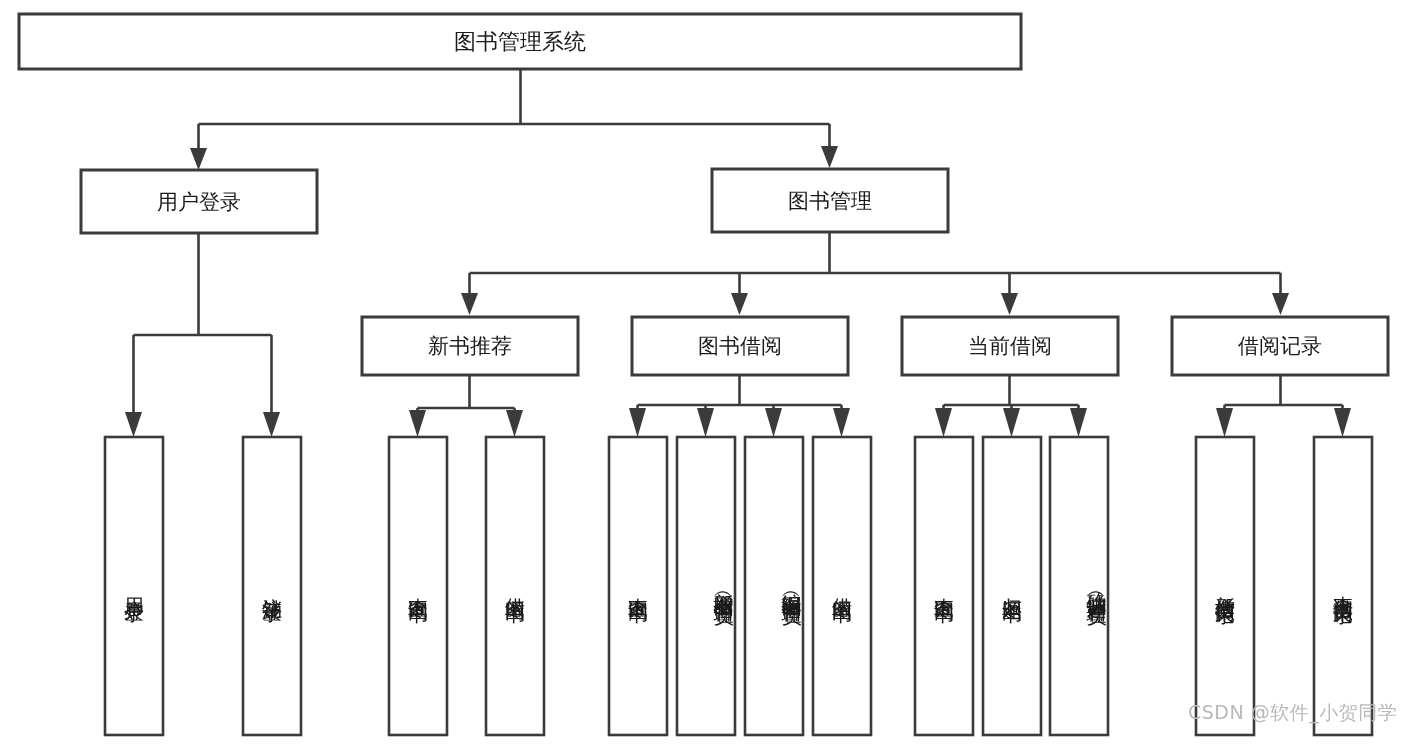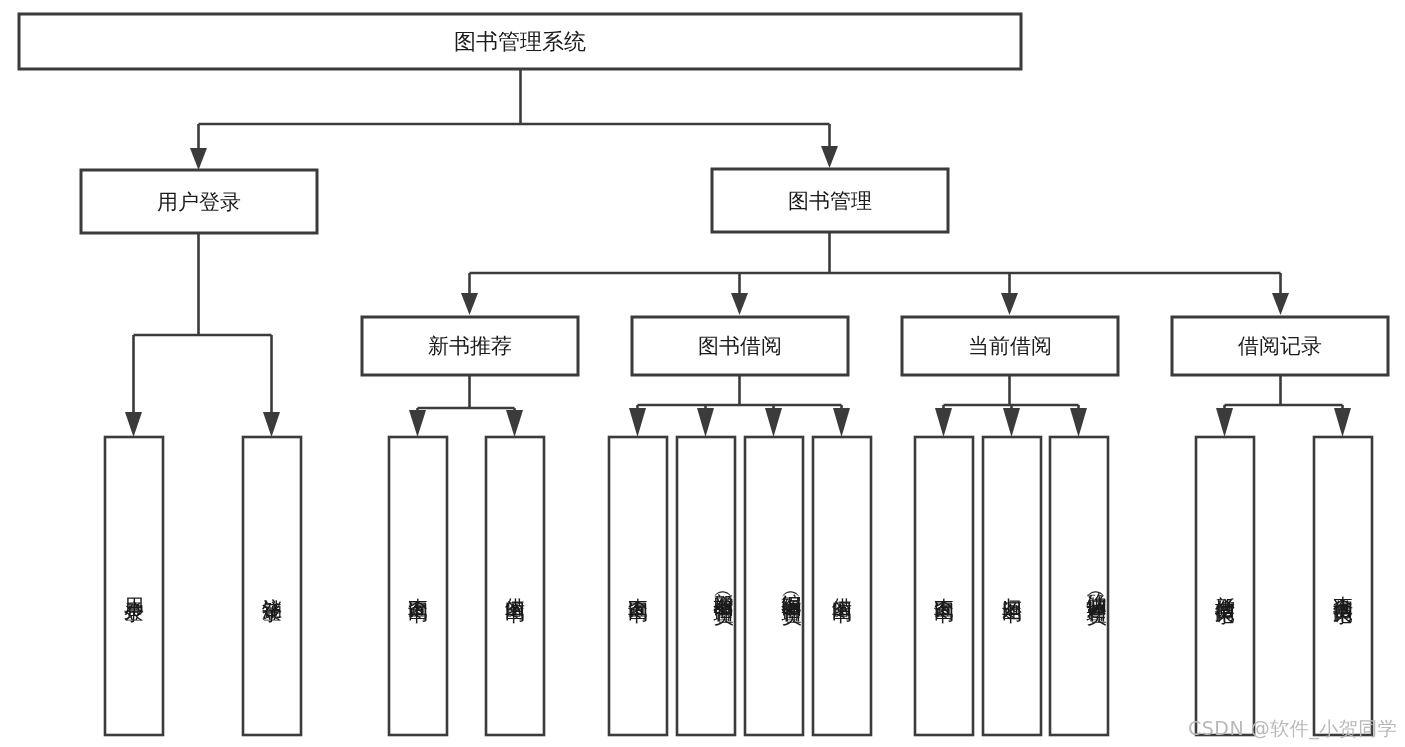--- a/index.html
+++ b/index.html
@@ -68,21 +68,21 @@
     line-height: 1.16;
     color: #1a1a1a;
     letter-spacing: 2px;
     white-space: nowrap;
     text-align: center;
     pointer-events: none;
   }
   .watermark {
     position: absolute;
     left: 1188px;
-    top: 716px;
+    top: 700px;
     font-family: "DejaVu Sans", "Liberation Sans", sans-serif;
     font-size: 19px;
     color: #b9b9b9;
     white-space: nowrap;
     letter-spacing: 0.5px;
   }
 </style>
 </head>
 <body>
 

